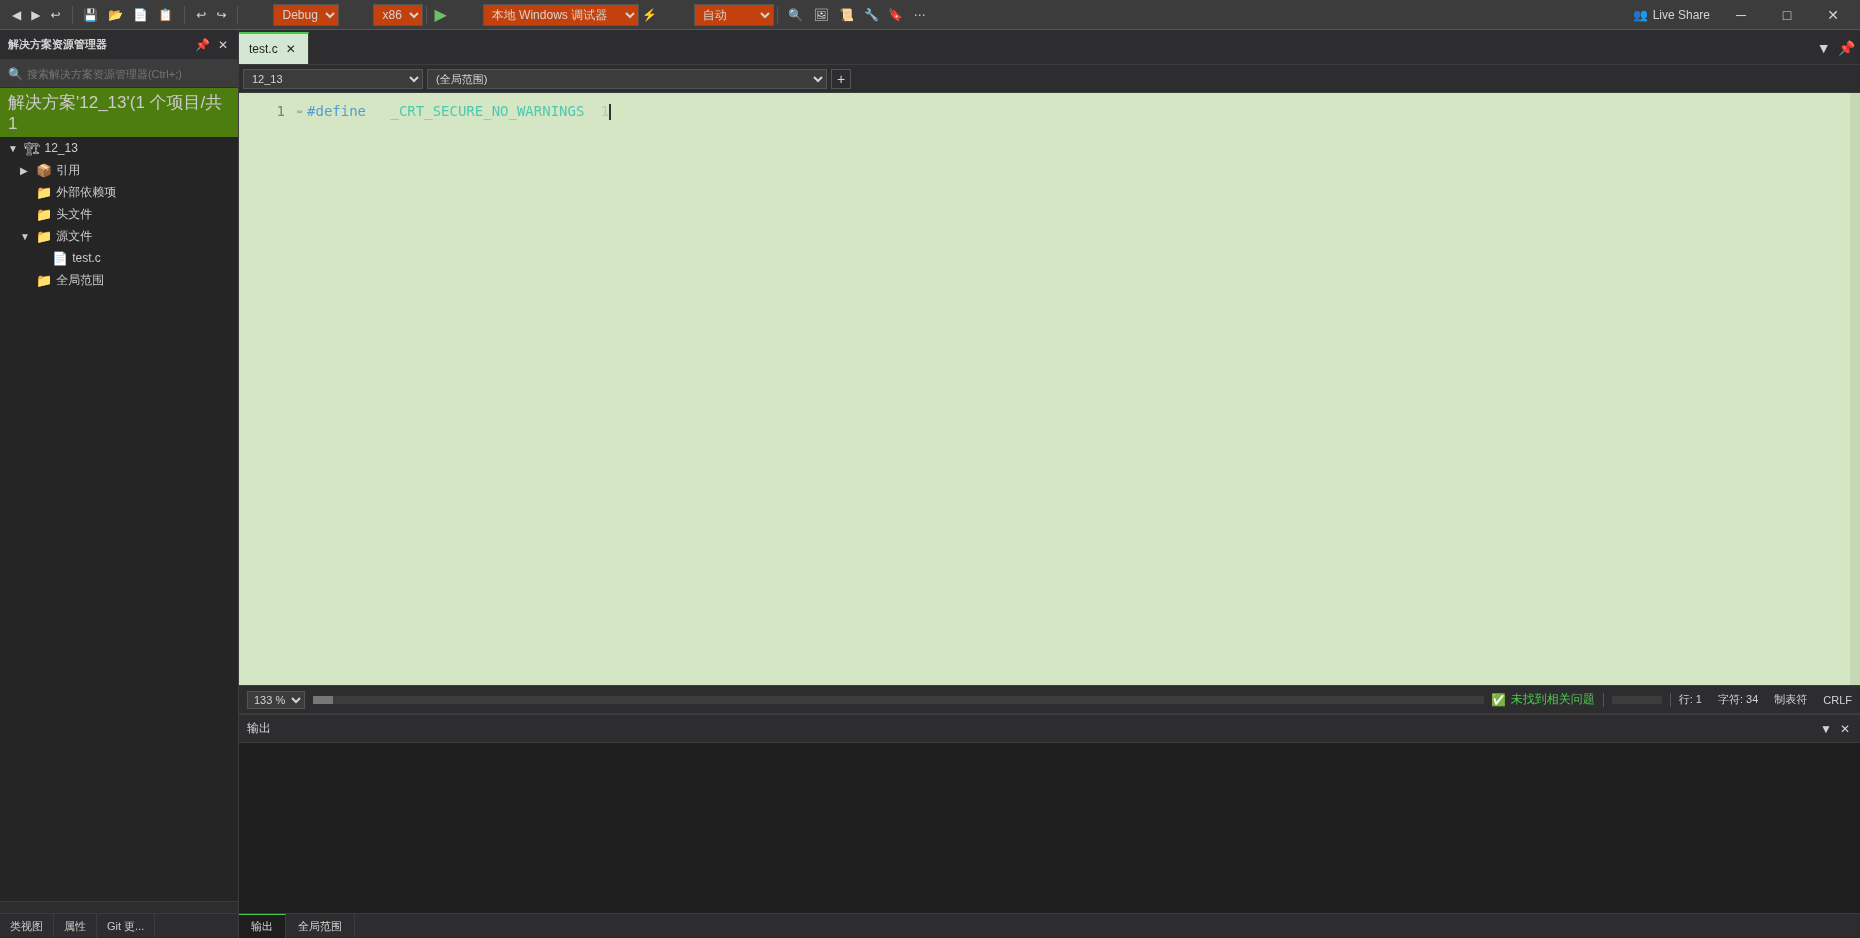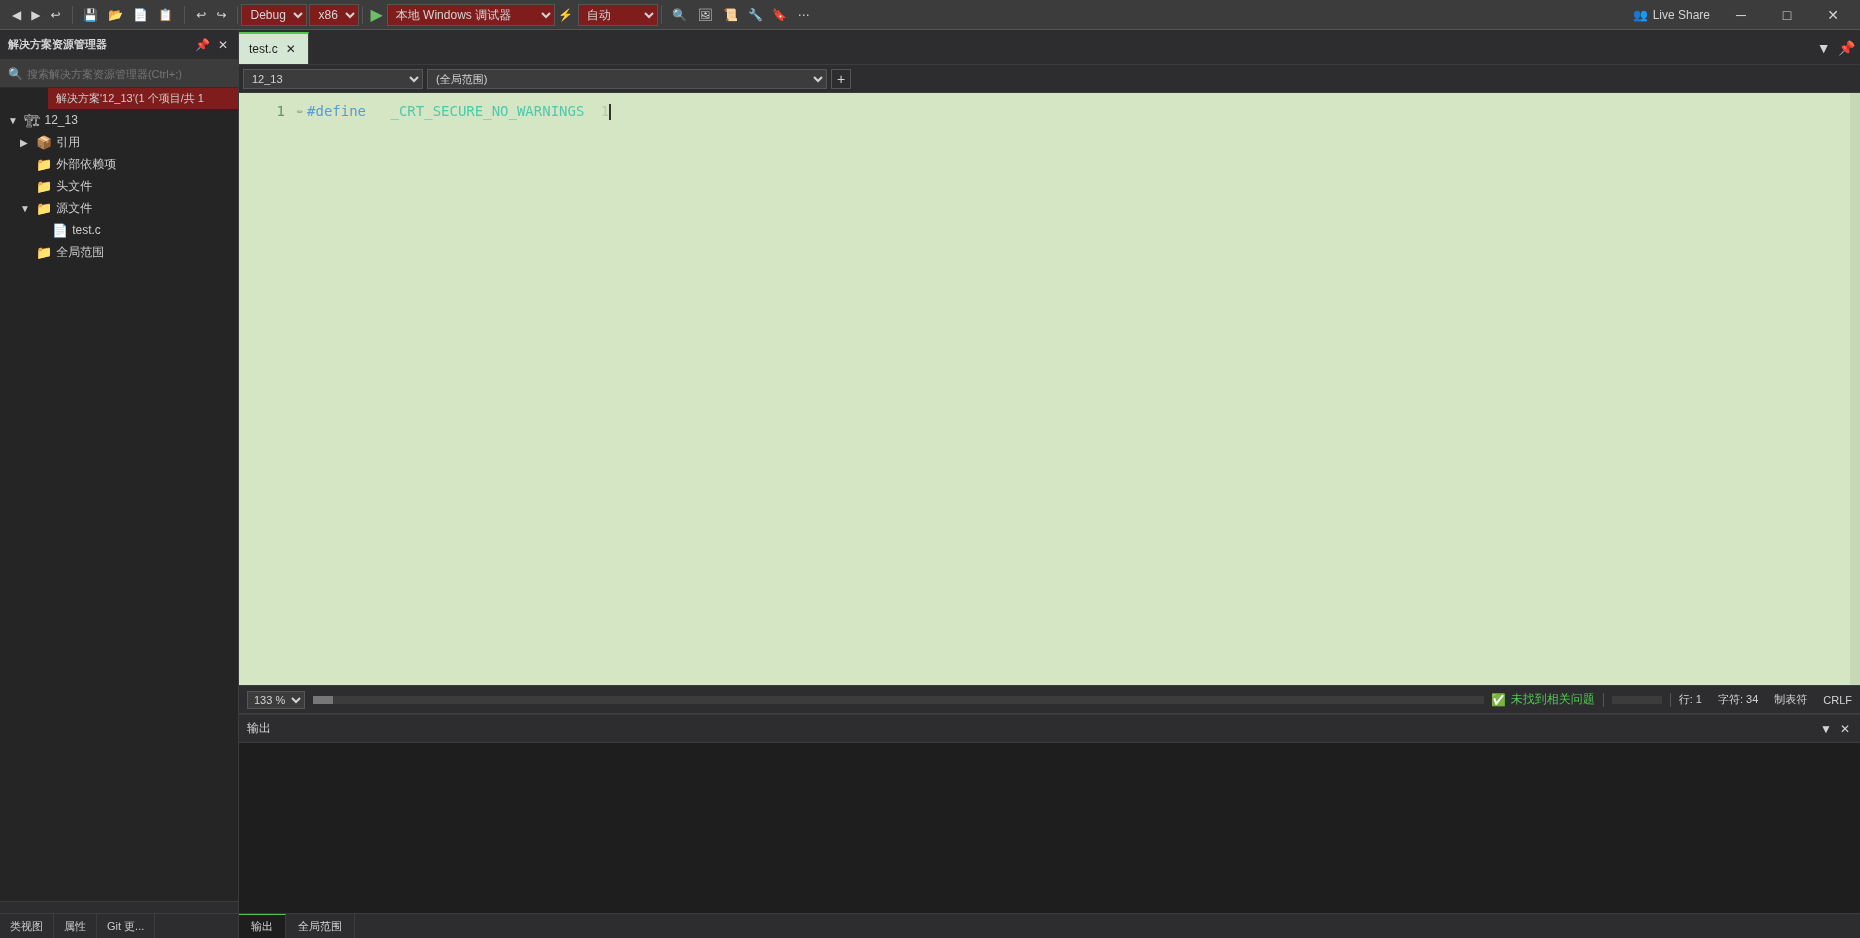--- a/index.html
+++ b/index.html
@@ -42,27 +42,28 @@
       display: flex;
       align-items: center;
     }
     .toolbar-separator {
       width: 1px;
       height: 18px;
       background: #555;
       margin: 0 3px;
     }
     .toolbar-dropdown {
-      background: #7f1d1d;
+      background: #c2410c;
       border: 1px solid #555;
       color: #d4d4d4;
       height: 22px;
       padding: 0 4px;
       font-size: 12px;
       cursor: pointer;
+      margin-left: 32px;
     }
     .toolbar-dropdown-group {
       display: flex;
       align-items: center;
       gap: 2px;
     }
     .play-btn {
       background: transparent;
       border: none;
       color: #6dbf67;
@@ -152,25 +153,24 @@
     .sidebar-search input {
       background: transparent;
       border: none;
       color: #d4d4d4;
       font-size: 11px;
       flex: 1;
       outline: none;
     }
 
     .sidebar-solution-label {
-      font-size: 11px;
+      font-size: 17px;
       padding: 3px 8px;
       color: #cccccc;
-      background: #7f1d1d;
-      margin-left: 48px;
+      background: #4d7c0f;
     }
 
     .tree-view {
       flex: 1;
       overflow-y: auto;
       font-size: 12px;
     }
     .tree-item {
       display: flex;
       align-items: center;
@@ -483,21 +483,21 @@
   <div class="toolbar-dropdown-group">
     <select class="toolbar-dropdown">
       <option>Debug</option>
     </select>
     <select class="toolbar-dropdown">
       <option>x86</option>
     </select>
   </div>
   <div class="toolbar-separator"></div>
   <button class="play-btn">▶</button>
-  <select class="toolbar-dropdown" style="width:168px">
+  <select class="toolbar-dropdown" style="width:156px">
     <option>本地 Windows 调试器</option>
   </select>
   <button class="toolbar-btn">⚡</button>
   <select class="toolbar-dropdown" style="width:80px">
     <option>自动</option>
   </select>
   <div class="toolbar-separator"></div>
   <div class="toolbar-group">
     <button class="toolbar-btn">🔍</button>
     <button class="toolbar-btn">🖼</button>

